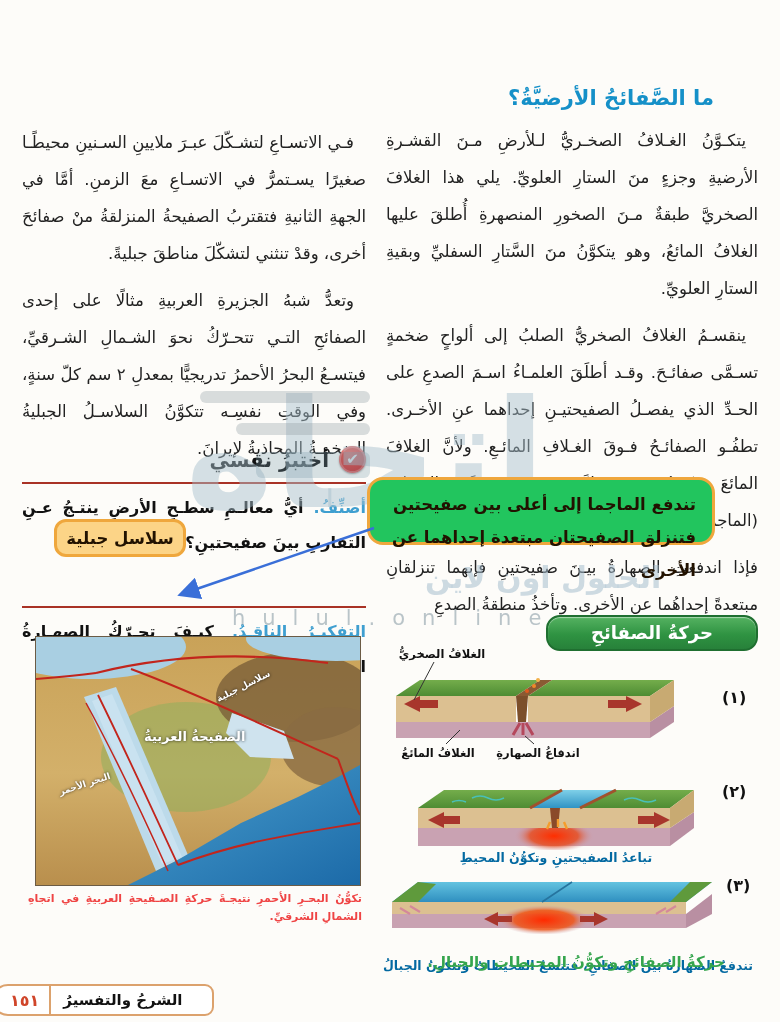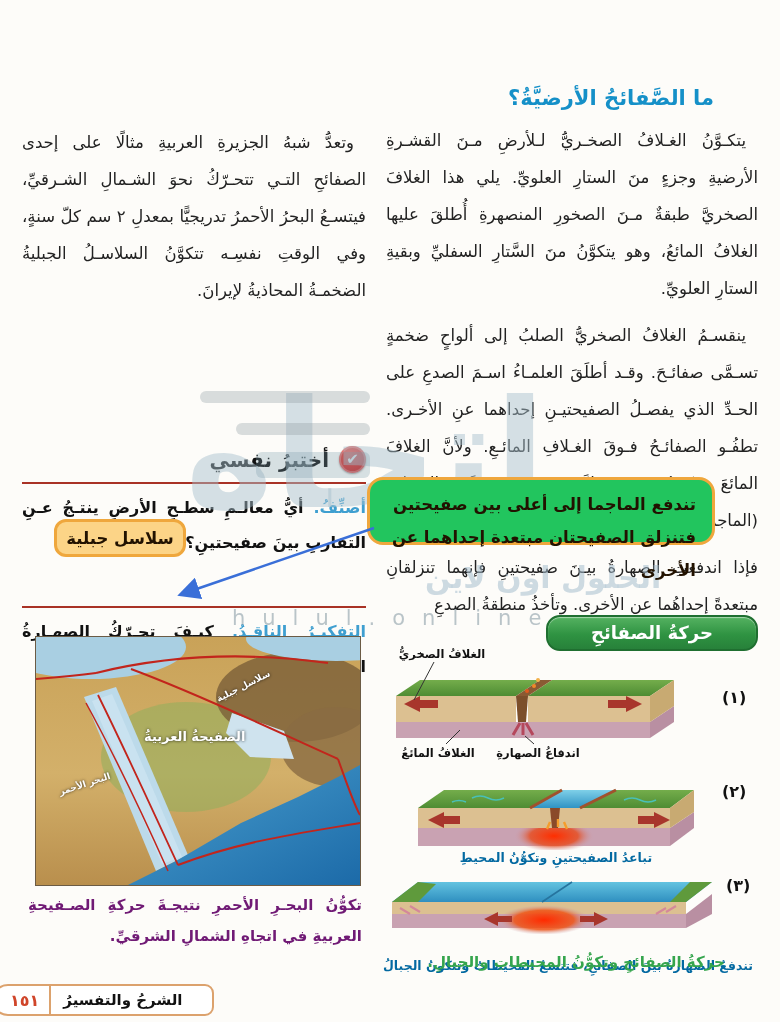--- a/index.html
+++ b/index.html
@@ -53,22 +53,22 @@
 
   
   .map-fig{position:absolute;left:35px;top:636px;width:324px;height:248px;
            border:1px solid #6b5b45;box-sizing:content-box;z-index:1;}
   .map-label{position:absolute;color:#fff;font-weight:bold;
              text-shadow:0 0 3px rgba(0,0,0,.8);white-space:nowrap;}
   .lbl-plate{left:108px;top:92px;font-size:13px;}
   .lbl-redsea{left:22px;top:142px;font-size:9px;transform:rotate(-18deg);}
   .lbl-mtn{left:178px;top:44px;font-size:9px;transform:rotate(-27deg);}
   .map-caption{position:absolute;left:28px;top:890px;width:334px;direction:rtl;
-               text-align:justify;color:#701a75;font-size:15px;font-weight:bold;
-               line-height:31px;z-index:1;}
+               text-align:justify;color:#ef4444;font-size:11px;font-weight:bold;
+               line-height:18px;z-index:1;}
 
   
   .banner{position:absolute;left:546px;top:615px;width:212px;height:36px;z-index:3;
           background:linear-gradient(180deg,#55b261 0%,#2f9342 55%,#27813a 100%);
           border:2px solid #1f6f30;border-radius:14px;box-sizing:border-box;
           color:#fff;font-size:18px;font-weight:bold;text-align:center;line-height:31px;
           box-shadow:inset 0 1px 1px rgba(255,255,255,.5);}
   .dia{position:absolute;z-index:1;}
   .dia-num{position:absolute;font-size:16px;font-weight:bold;color:#111;z-index:1;}
   .dia-cap{position:absolute;direction:rtl;text-align:center;color:#0369a1;
@@ -102,20 +102,21 @@
   <div class="heading">ما الصَّفائحُ الأرضيَّةُ؟</div>
 
   <div class="col col-right">
     <p>يتكـوَّنُ الغـلافُ الصخـريُّ لـلأرضِ مـنَ القشـرةِ الأرضيةِ وجزءٍ منَ الستارِ العلويِّ. يلي هذا الغلافَ الصخريَّ طبقةٌ مـنَ الصخورِ المنصهرةِ أُطلقَ عليها الغلافُ المائعُ، وهو يتكوَّنُ منَ السَّتارِ السفليِّ وبقيةِ الستارِ العلويِّ.</p>
     <p>ينقسـمُ الغلافُ الصخريُّ الصلبُ إلى ألواحٍ ضخمةٍ تسـمَّى صفائـحَ. وقـد أطلَقَ العلمـاءُ اسـمَ الصدعِ على الحـدِّ الذي يفصـلُ الصفيحتيـنِ إحداهما عنِ الأخـرى. تطفُـو الصفائـحُ فـوقَ الغـلافِ المائـعِ. ولأنَّ الغلافَ المائعَ يتكوّنُ منْ موادَّ منصهرةٍ تسمَّى الصهارةَ (الماجما) فإنَّهُ يتحرّكُ حاملًا الصفائحَ معهُ.</p>
   </div>
 
   <div class="p-after">فإذا اندفعتِ الصهارةُ بيـنَ صفيحتينِ فإنهما تنزلقانِ مبتعدةً إحداهُما عنِ الأخرى. وتأخذُ منطقةُ الصدعِ</div>
 
   <div class="col col-left">
+    <p>فـي الاتسـاعِ لتشـكّلَ عبـرَ ملايينِ السـنينِ محيطًـا صغيرًا يسـتمرُّ في الاتسـاعِ معَ الزمنِ. أمَّا في الجهةِ الثانيةِ فتقتربُ الصفيحةُ المنزلقةُ منْ صفائحَ أخرى، وقدْ تنثني لتشكّلَ مناطقَ جبليةً.</p>
     <p>وتعدُّ شبهُ الجزيرةِ العربيةِ مثالًا على إحدى الصفائحِ التـي تتحـرّكُ نحوَ الشـمالِ الشـرقيِّ، فيتسـعُ البحرُ الأحمرُ تدريجيًّا بمعدلِ ٢ سم كلّ سنةٍ، وفي الوقتِ نفسِـه تتكوَّنُ السلاسـلُ الجبليةُ الضخمـةُ المحاذيةُ لإيرانَ.</p>
   </div>
 
   <div class="selftest">
     <div class="st-head">
       <span class="check">✔</span>
       <span class="st-title">أختبرُ نفسي</span>
     </div>
     <div class="st-line"></div>
     <p class="st-q"><span class="st-label">أصنِّفُ.</span> <span>أيُّ معالـمِ سطـحِ الأرضِ ينتـجُ عـنِ التقاربِ بينَ صفيحتينِ؟</span></p>

